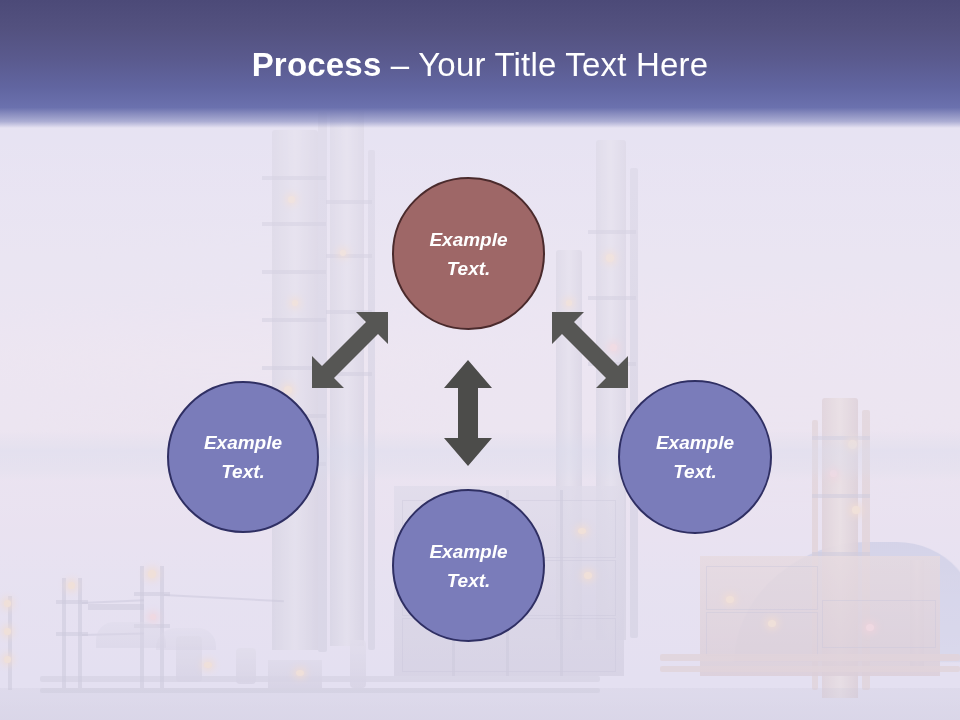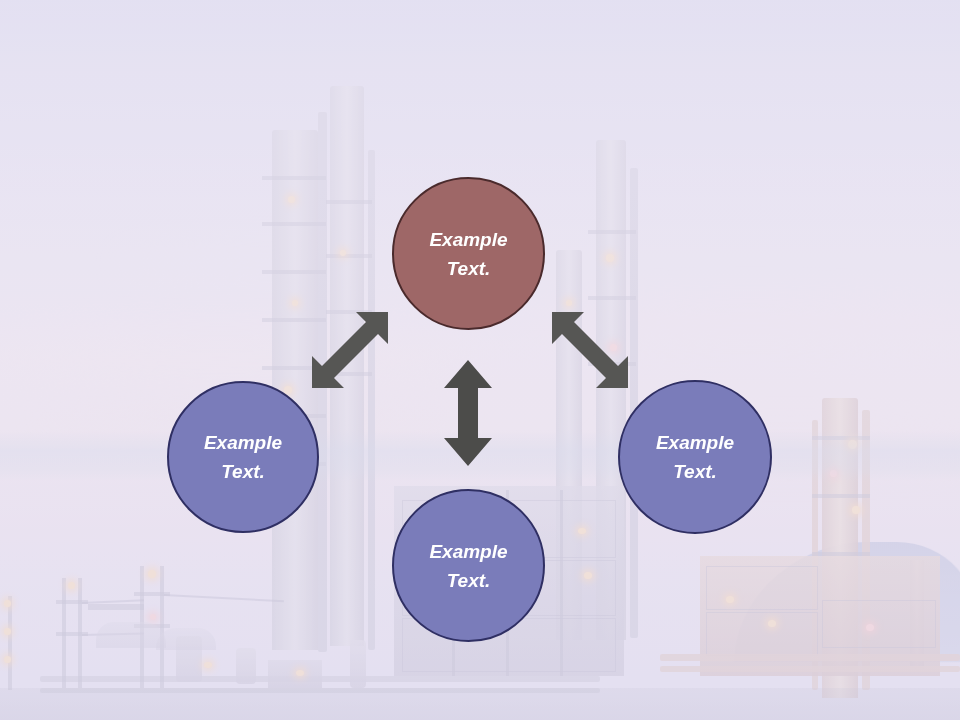--- a/index.html
+++ b/index.html
@@ -291,20 +291,25 @@
     <div class="block" style="left:96px; top:622px; width:70px; height:26px; border-radius:18px 22px 0 0; opacity:.55;"></div>
     <div class="block" style="left:156px; top:628px; width:60px; height:22px; border-radius:20px 18px 0 0; opacity:.5;"></div>
 
     <div class="block" style="left:0; top:688px; width:960px; height:32px; background:linear-gradient(180deg, rgba(150,146,168,.30), rgba(138,134,160,.42)); opacity:.8;"></div>
 
     <div class="band-haze"></div>
     <div class="bg-haze"></div>
     <div class="bg-wash"></div>
   </div>
 
+  <div class="header">
+    <div class="header-title">
+      <span class="strong">Process</span><span class="rest"> – Your Title Text Here</span>
+    </div>
+  </div>
 
   <svg class="arrow" style="left:300px; top:300px; width:100px; height:92px;" viewBox="0 0 100 92">
     <g fill="#565654">
       <polygon points="12,88 12,56 22,66 66,22 56,12 88,12 88,44 78,34 34,78 44,88"></polygon>
     </g>
   </svg>
 
   <svg class="arrow" style="left:540px; top:300px; width:100px; height:92px;" viewBox="0 0 100 92">
     <g fill="#565654">
       <polygon points="88,88 56,88 66,78 22,34 12,44 12,12 44,12 34,22 78,66 88,56"></polygon>

